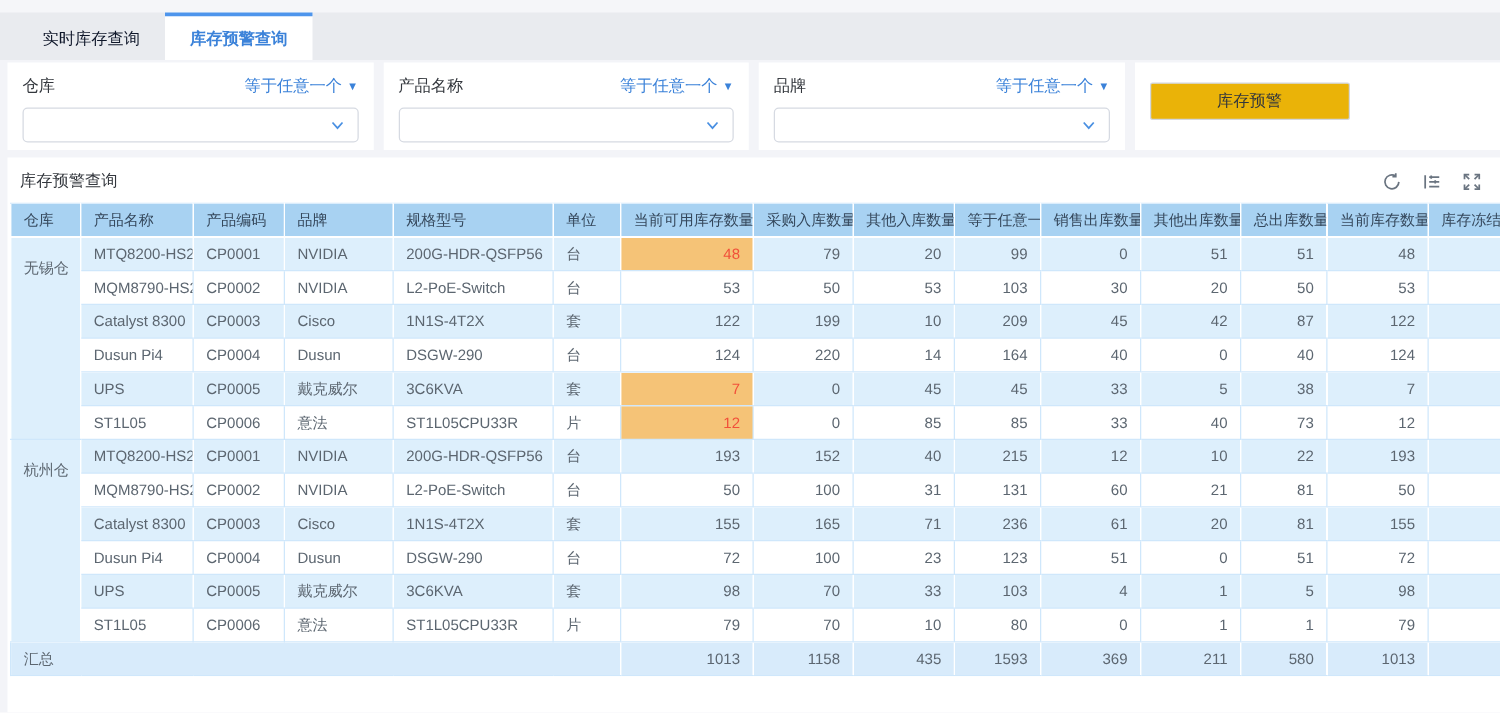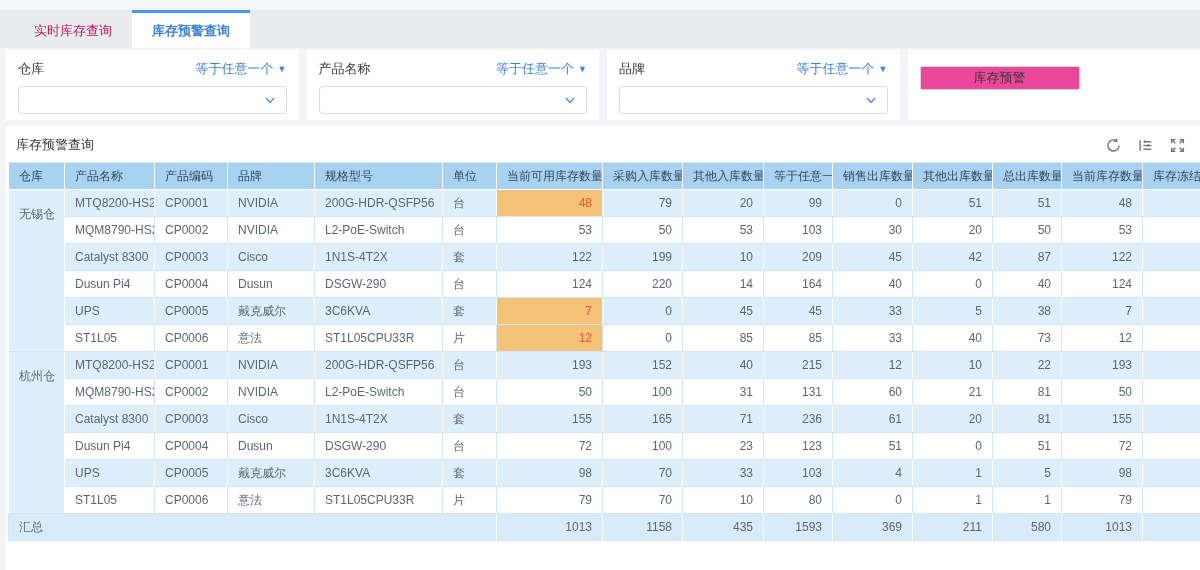--- a/index.html
+++ b/index.html
@@ -6,38 +6,38 @@
   html,body { width:1200px; height:570px; overflow:hidden; }
   body {
     font-family: "Liberation Sans", "DejaVu Sans", sans-serif;
     background:#f3f4f8; color:#333;
   }
   .page { width:1200px; height:570px; display:flex; flex-direction:column; }
 
   
   .top-strip { height:10px; background:#f5f6f9; }
   .tabbar { height:38px; background:#e9ebef; display:flex; align-items:stretch; padding-left:14px; }
-  .tab { display:flex; align-items:center; padding:0 20px; font-size:13px; color:#be185d;
+  .tab { display:flex; align-items:center; padding:0 20px; font-size:13px; color:#0f172a;
          border-top:3px solid transparent; cursor:pointer; white-space:nowrap; }
   .tab.active { background:#fff; color:var(--accent-blue,#3b82d9); font-weight:bold;
                 border-top-color:#4e95ec; }
 
   
   .filters { display:flex; gap:8px; padding:2px 0 0 6px; }
   .fcard { flex:1; background:#fff; padding:9px 12px 10px 12px; height:70px; }
   .fhead { display:flex; justify-content:space-between; align-items:center; height:20px; }
   .flabel { font-size:13px; color:#33373d; }
   .flabel.bold { font-weight:bold; }
   .fop { font-size:13px; color:var(--accent-blue,#3b82d9); cursor:pointer; display:flex;
          align-items:center; gap:4px;margin-left:48px; }
   .fop .caret { font-size:9px; line-height:1; }
   .fselect { margin-top:7px; height:28px; background:#fff; border:1px solid #d6dae2;
              border-radius:4px; display:flex; align-items:center; justify-content:flex-end;
              padding:0 10px; cursor:pointer; }
-  .fbutton { margin-top:7px; height:24px; width:160px; background:#ec4899; border:1px solid #d2d6de;
+  .fbutton { margin-top:7px; height:30px; width:160px; background:#eab308; border:1px solid #d2d6de;
              border-radius:2px; display:flex; align-items:center; justify-content:center;
              font-size:13px; color:#33373d; cursor:pointer; }
 
   
   .panel { flex:1; background:#fff; margin:6px 0 0 6px; overflow:hidden; }
   .panel-head { display:flex; justify-content:space-between; align-items:center;
                 padding:10px 14px 8px 10px; }
   .panel-title { font-size:13px; color:#33373d; }
   .panel-icons { display:flex; gap:16px; align-items:center; }
   .icon-btn { width:16px; height:16px; cursor:pointer; display:flex; align-items:center; }

